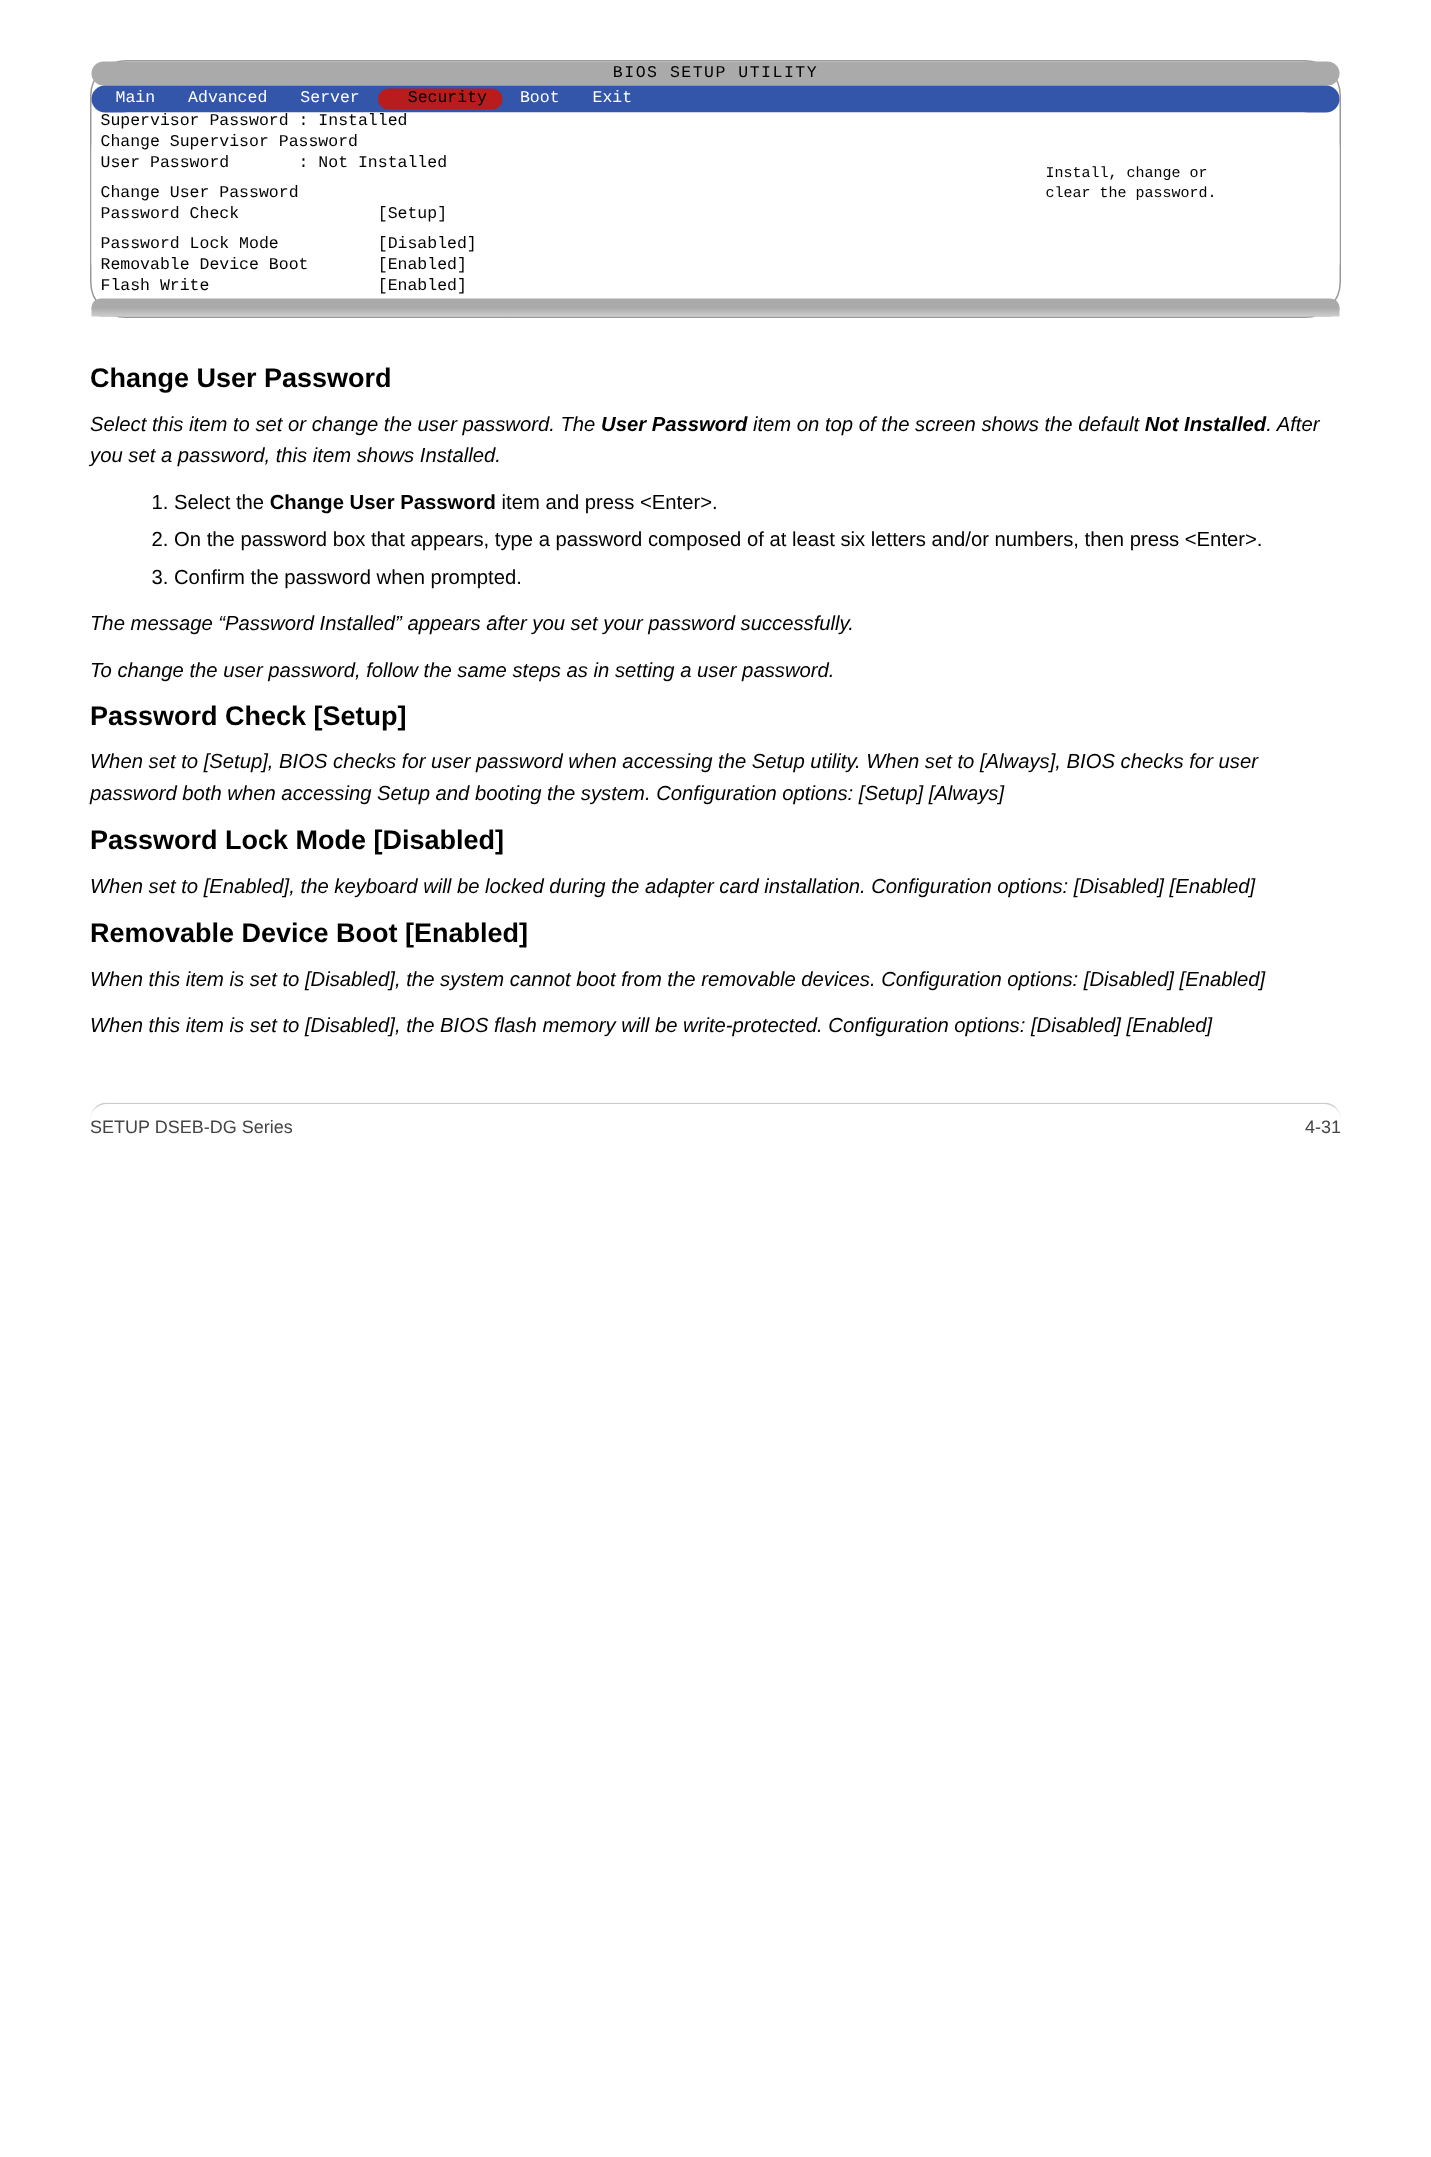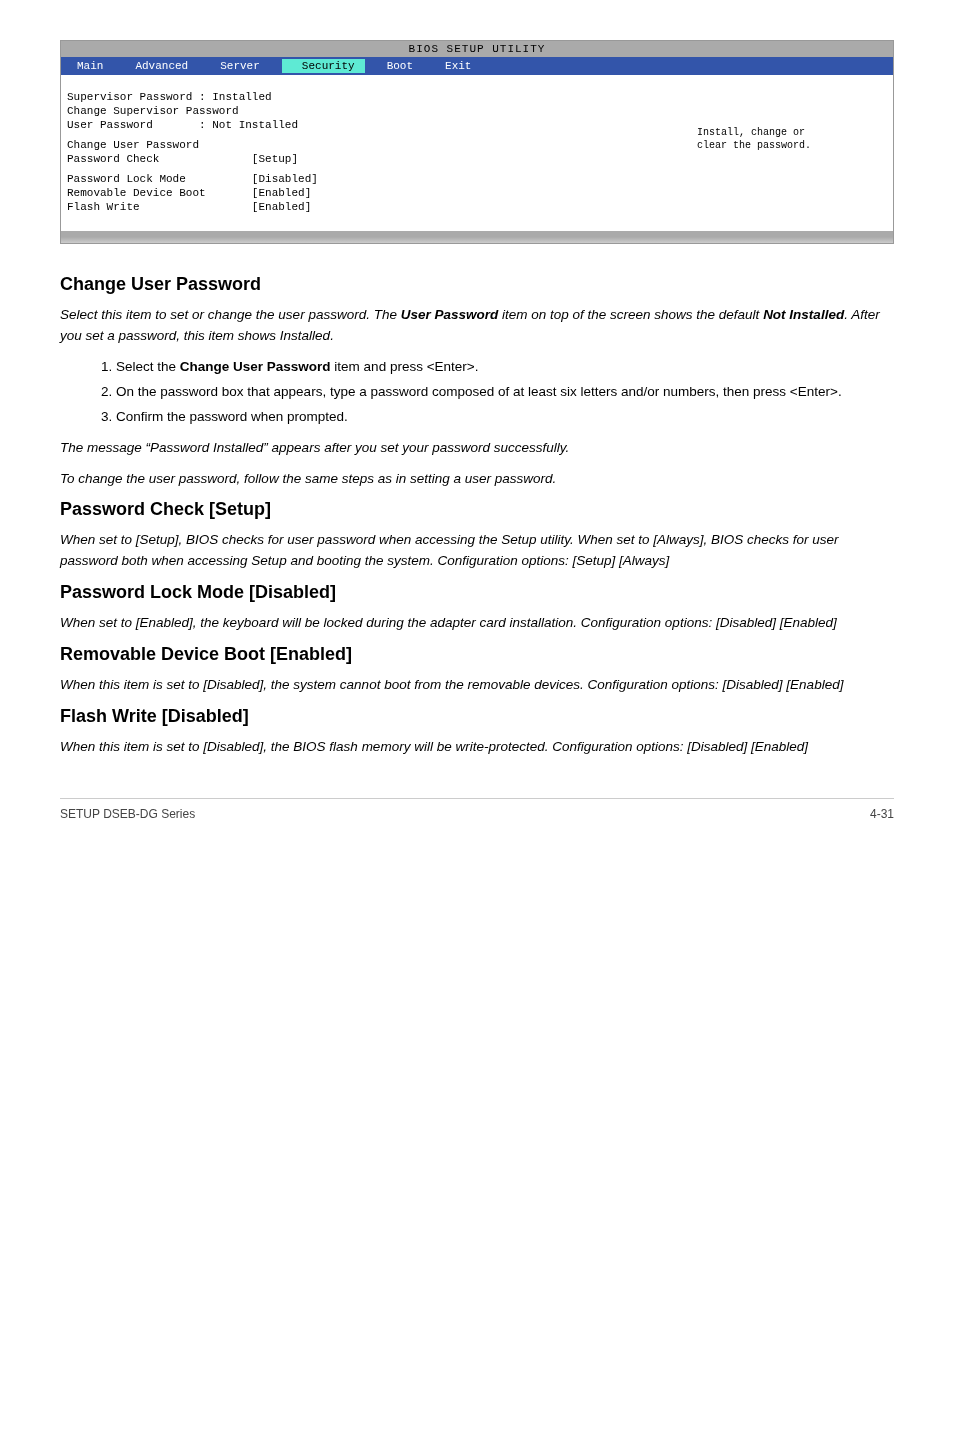--- a/index.html
+++ b/index.html
@@ -1,15 +1,15 @@
 <!DOCTYPE html>
 <html><head>
   <meta charset="utf-8">
   <style>
-    * { margin: 0; padding: 0; box-sizing: border-box; }
+    * { margin: 0; padding: 0; box-sizing: border-box; border-radius: 24px; }
     body {
       background: #fff;
       font-family: Arial, sans-serif;
       font-size: 14px;
       color: #000;
       width: 954px;
       min-height: 1438px;
       padding: 20px 60px 40px 60px;
     }
 
@@ -29,40 +29,40 @@
       font-size: 11px;
       color: #000;
       letter-spacing: 1px;
     }
 
     .bios-nav-bar {
       background: #3355aa;
       display: flex;
       align-items: center;
       padding: 2px 6px;
-      gap: 12px;
+      gap: 2px;
     }
 
     .bios-nav-item {
       color: #fff;
       padding: 1px 10px;
       font-size: 11px;
       font-family: 'Courier New', Courier, monospace;
       cursor: pointer;
     }
 
     .bios-nav-item.active {
-      background: #5eead4;
+      background: #b91c1c;
       color: #000;
       padding-left: 20px;
     }
 
     .bios-body {
       display: flex;
-      padding: 16px 6px;
+      padding: 0 6px;
       min-height: 100px;
       background: #fff;
     }
 
     .bios-left {
       flex: 1;
       font-family: 'Courier New', Courier, monospace;
       font-size: 11px;
       color: #000;
     }
@@ -203,21 +203,20 @@
     </div>
     <div>
       <div class="section-heading">Password Lock Mode [Disabled]</div>
       <p class="body-text">When set to [Enabled], the keyboard will be locked during the adapter card installation. Configuration options: [Disabled] [Enabled]</p>
     </div>
     <div>
       <div class="section-heading">Removable Device Boot [Enabled]</div>
       <p class="body-text">When this item is set to [Disabled], the system cannot boot from the removable devices. Configuration options: [Disabled] [Enabled]</p>
     </div>
     <div>
-      <div class="section-heading">Flash Write [Disabled]</div>
       <p class="body-text">When this item is set to [Disabled], the BIOS flash memory will be write-protected. Configuration options: [Disabled] [Enabled]</p>
     </div>
   </div>
 
 <div class="footer">
   <span>SETUP DSEB-DG Series</span>
   <span>4-31</span>
 </div>
 
 </body></html>

